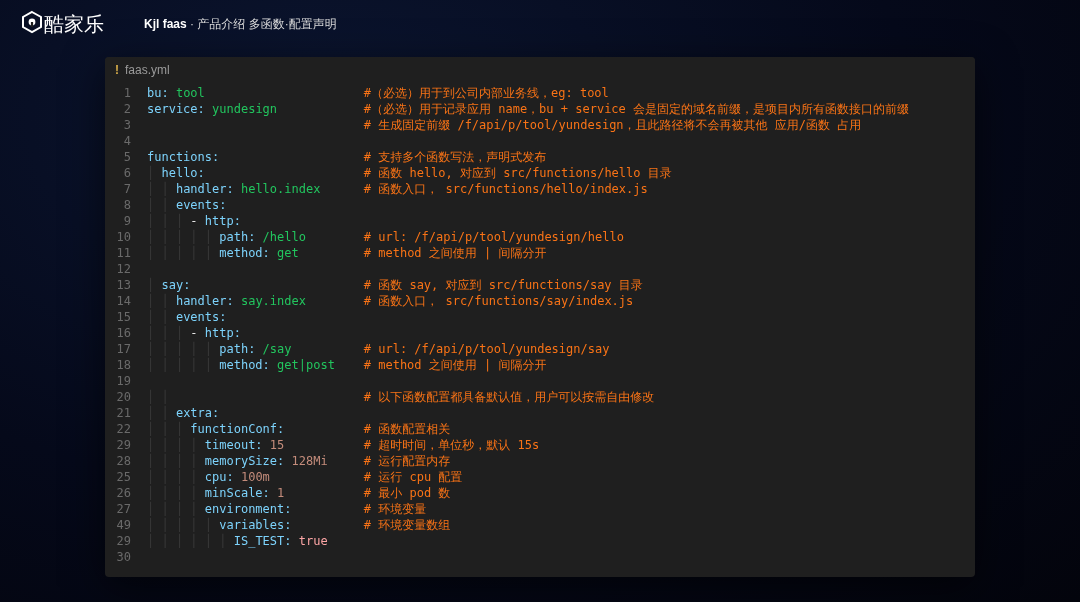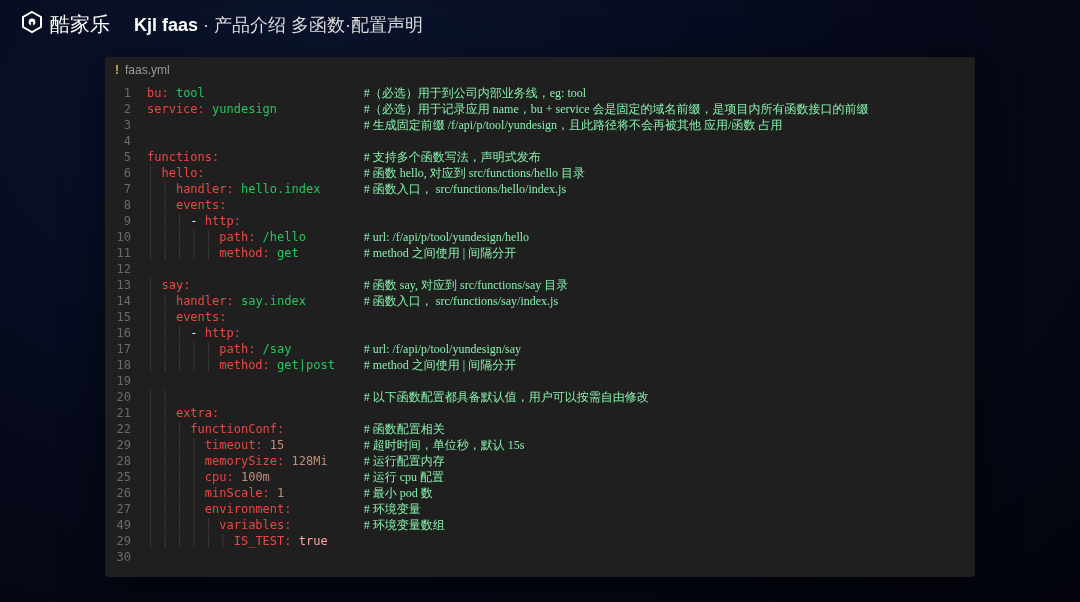--- a/index.html
+++ b/index.html
@@ -12,29 +12,28 @@
 
   .header {
     display: flex;
     align-items: center;
     padding: 10px 20px;
     gap: 12px;
   }
   .logo {
     display: flex;
     align-items: center;
-    gap: 6px;
     font-size: 20px;
     color: #fff;
     font-weight: 500;
   }
   .logo svg { width: 24px; height: 24px; }
   .breadcrumb {
-    margin-left: 12px;
-    font-size: 18px;
+    margin-left: 28px;
+    font-size: 12px;
     color: #dcdcdc;
   }
   .bc-strong { font-weight: 700; color: #fff; }
 
   .editor-wrapper {
     margin: 8px auto 0 auto;
     width: 870px;
     height: 520px;
     background: #1f1f1f;
     border-radius: 4px;
@@ -72,26 +71,26 @@
   .code {
     padding: 2px 0 2px 10px;
     white-space: pre;
     color: #c8c8c8;
     position: relative;
   }
   .ln { height: 16px; }
   .indent-guide { color: #3a3a3a; }
 
   
-  .tk-key   { color: #ef4444; }     
+  .tk-key   { color: #7dd3fc; }     
   .tk-str   { color: #22c55e; }     
   .tk-num   { color: #c48c7b; }     
   .tk-bool  { color: #fca5a5; }     
   .tk-dash  { color: #e6e6e6; }     
-  .tk-cmt   { color: #86efac; font-family: Liberation Serif, serif; }     
+  .tk-cmt   { color: #f97316; }     
 </style>
 </head>
 <body>
 
 <div class="header">
   <div class="logo">
     <span>
       <svg viewBox="0 0 24 24" fill="none" stroke="#fff" stroke-width="2">
         <path d="M12 2 L21 7 V17 L12 22 L3 17 V7 Z"></path>
         <circle cx="12" cy="12" r="3.4" fill="#fff" stroke="none"></circle>

